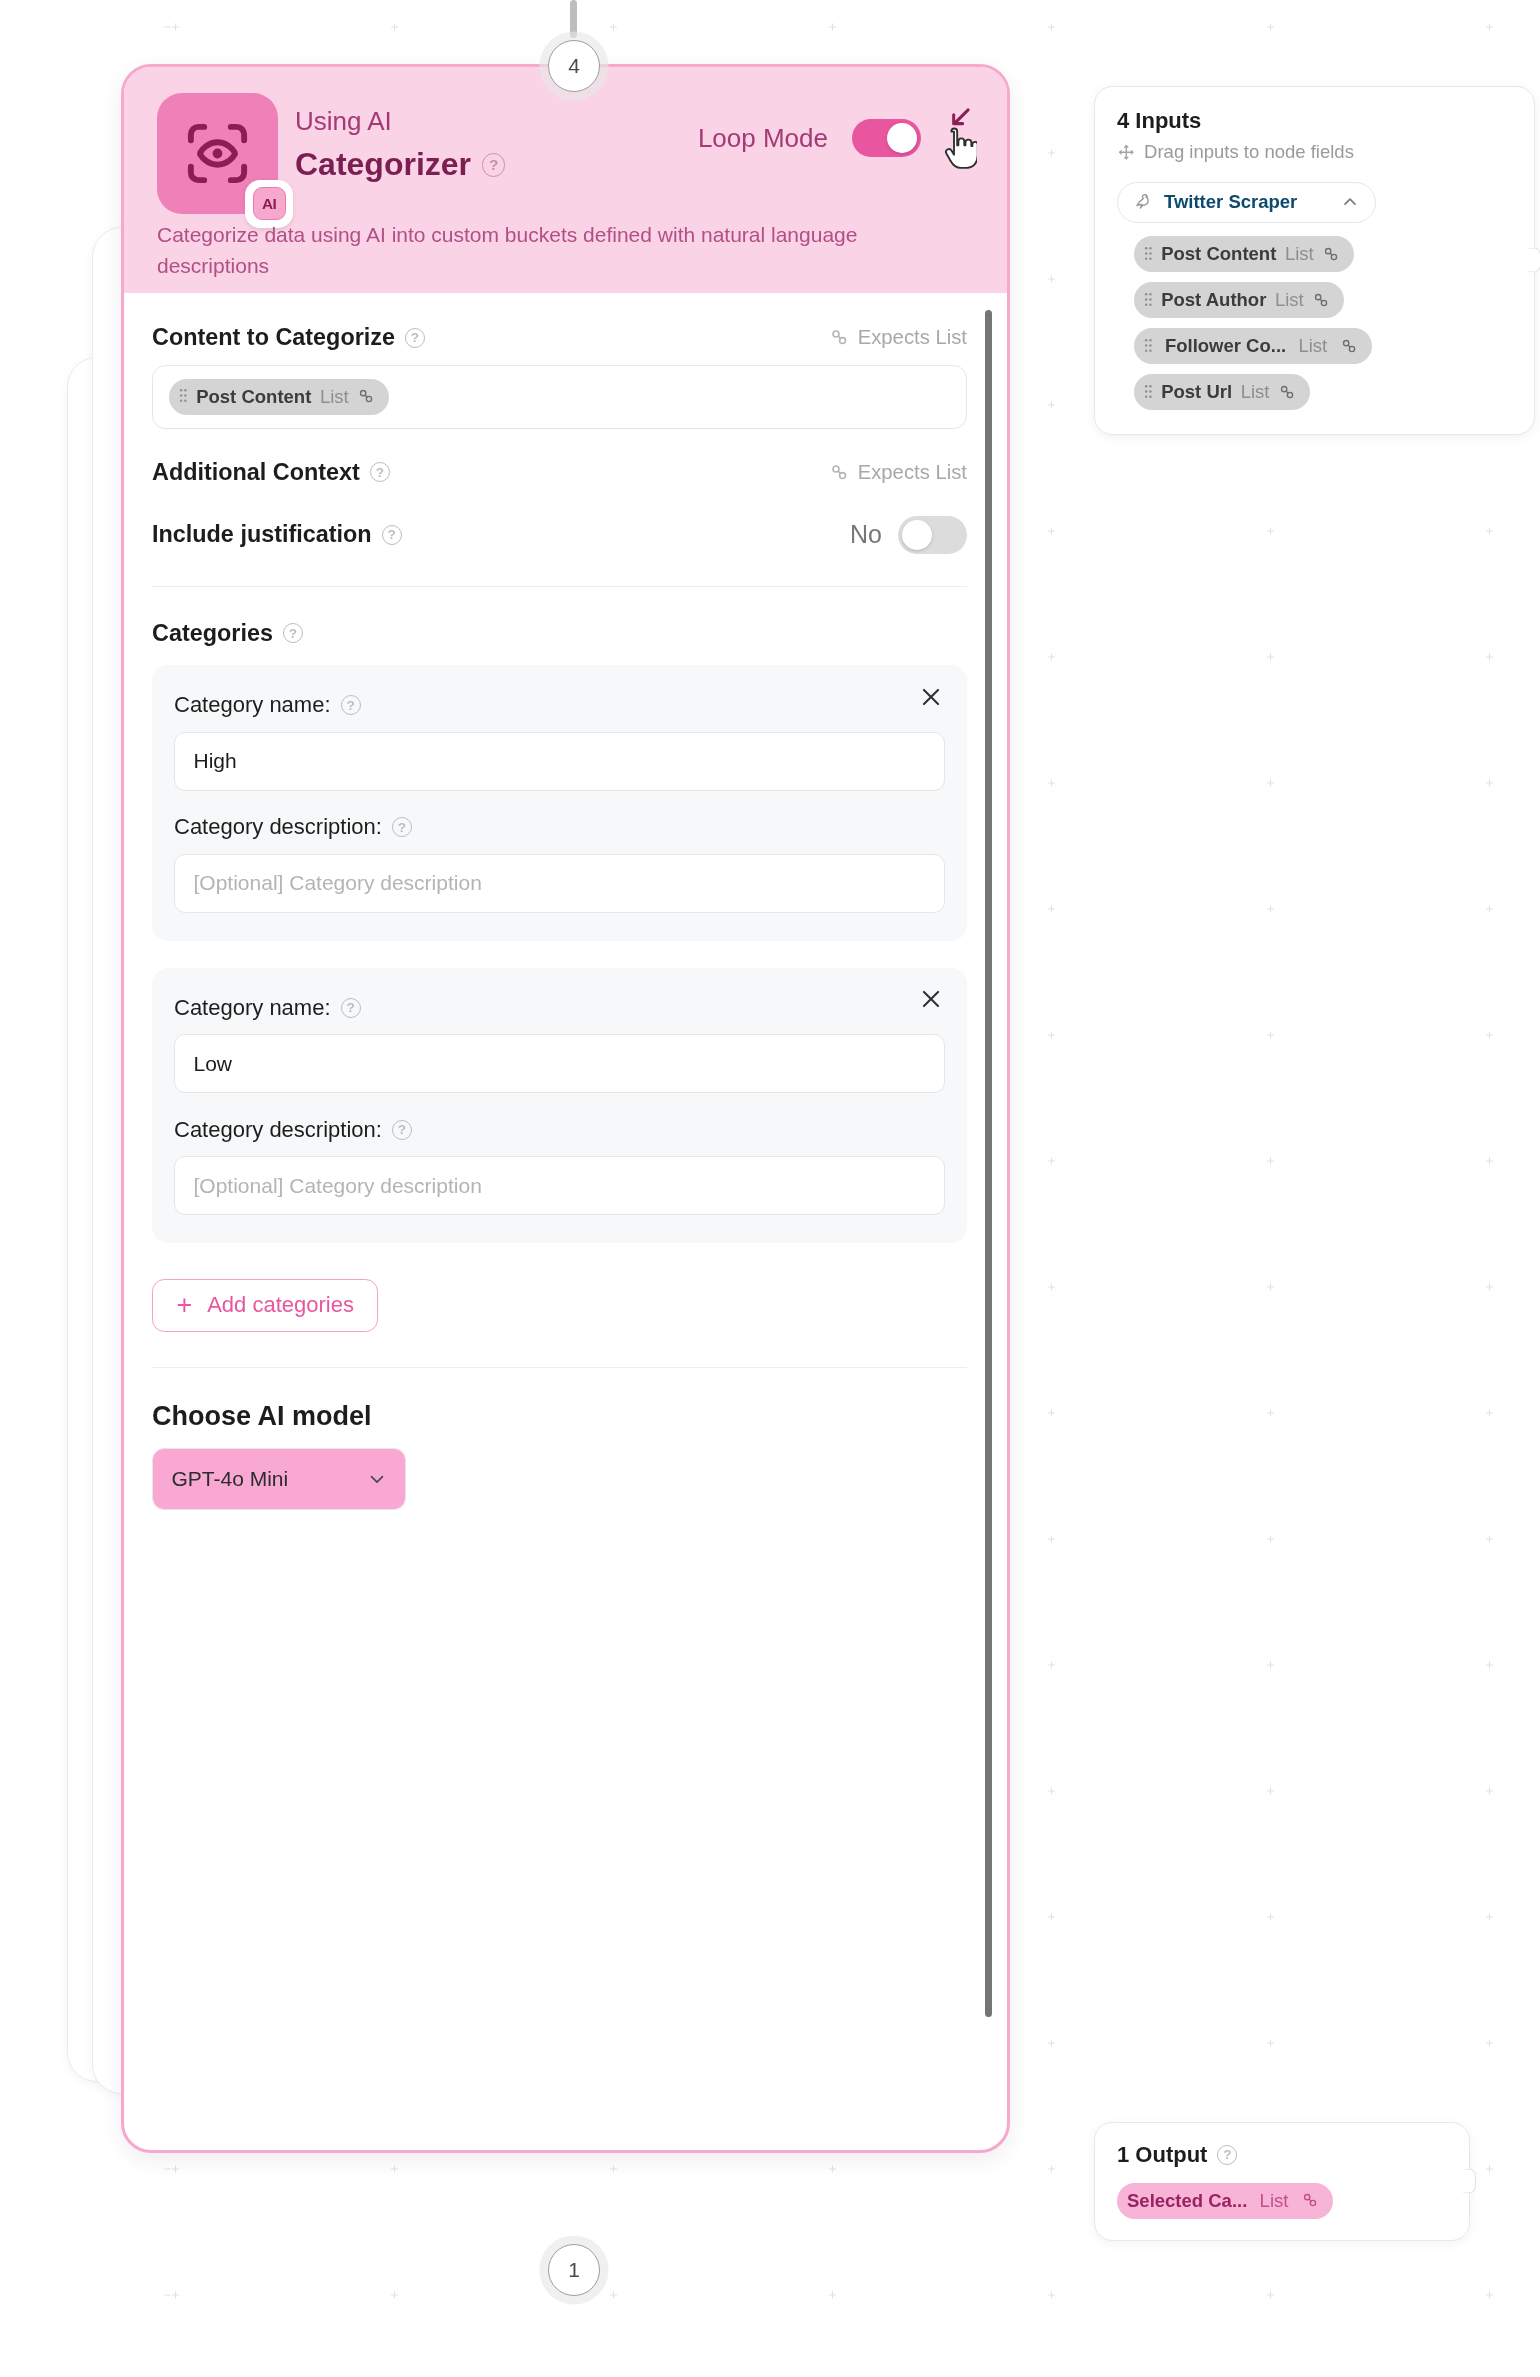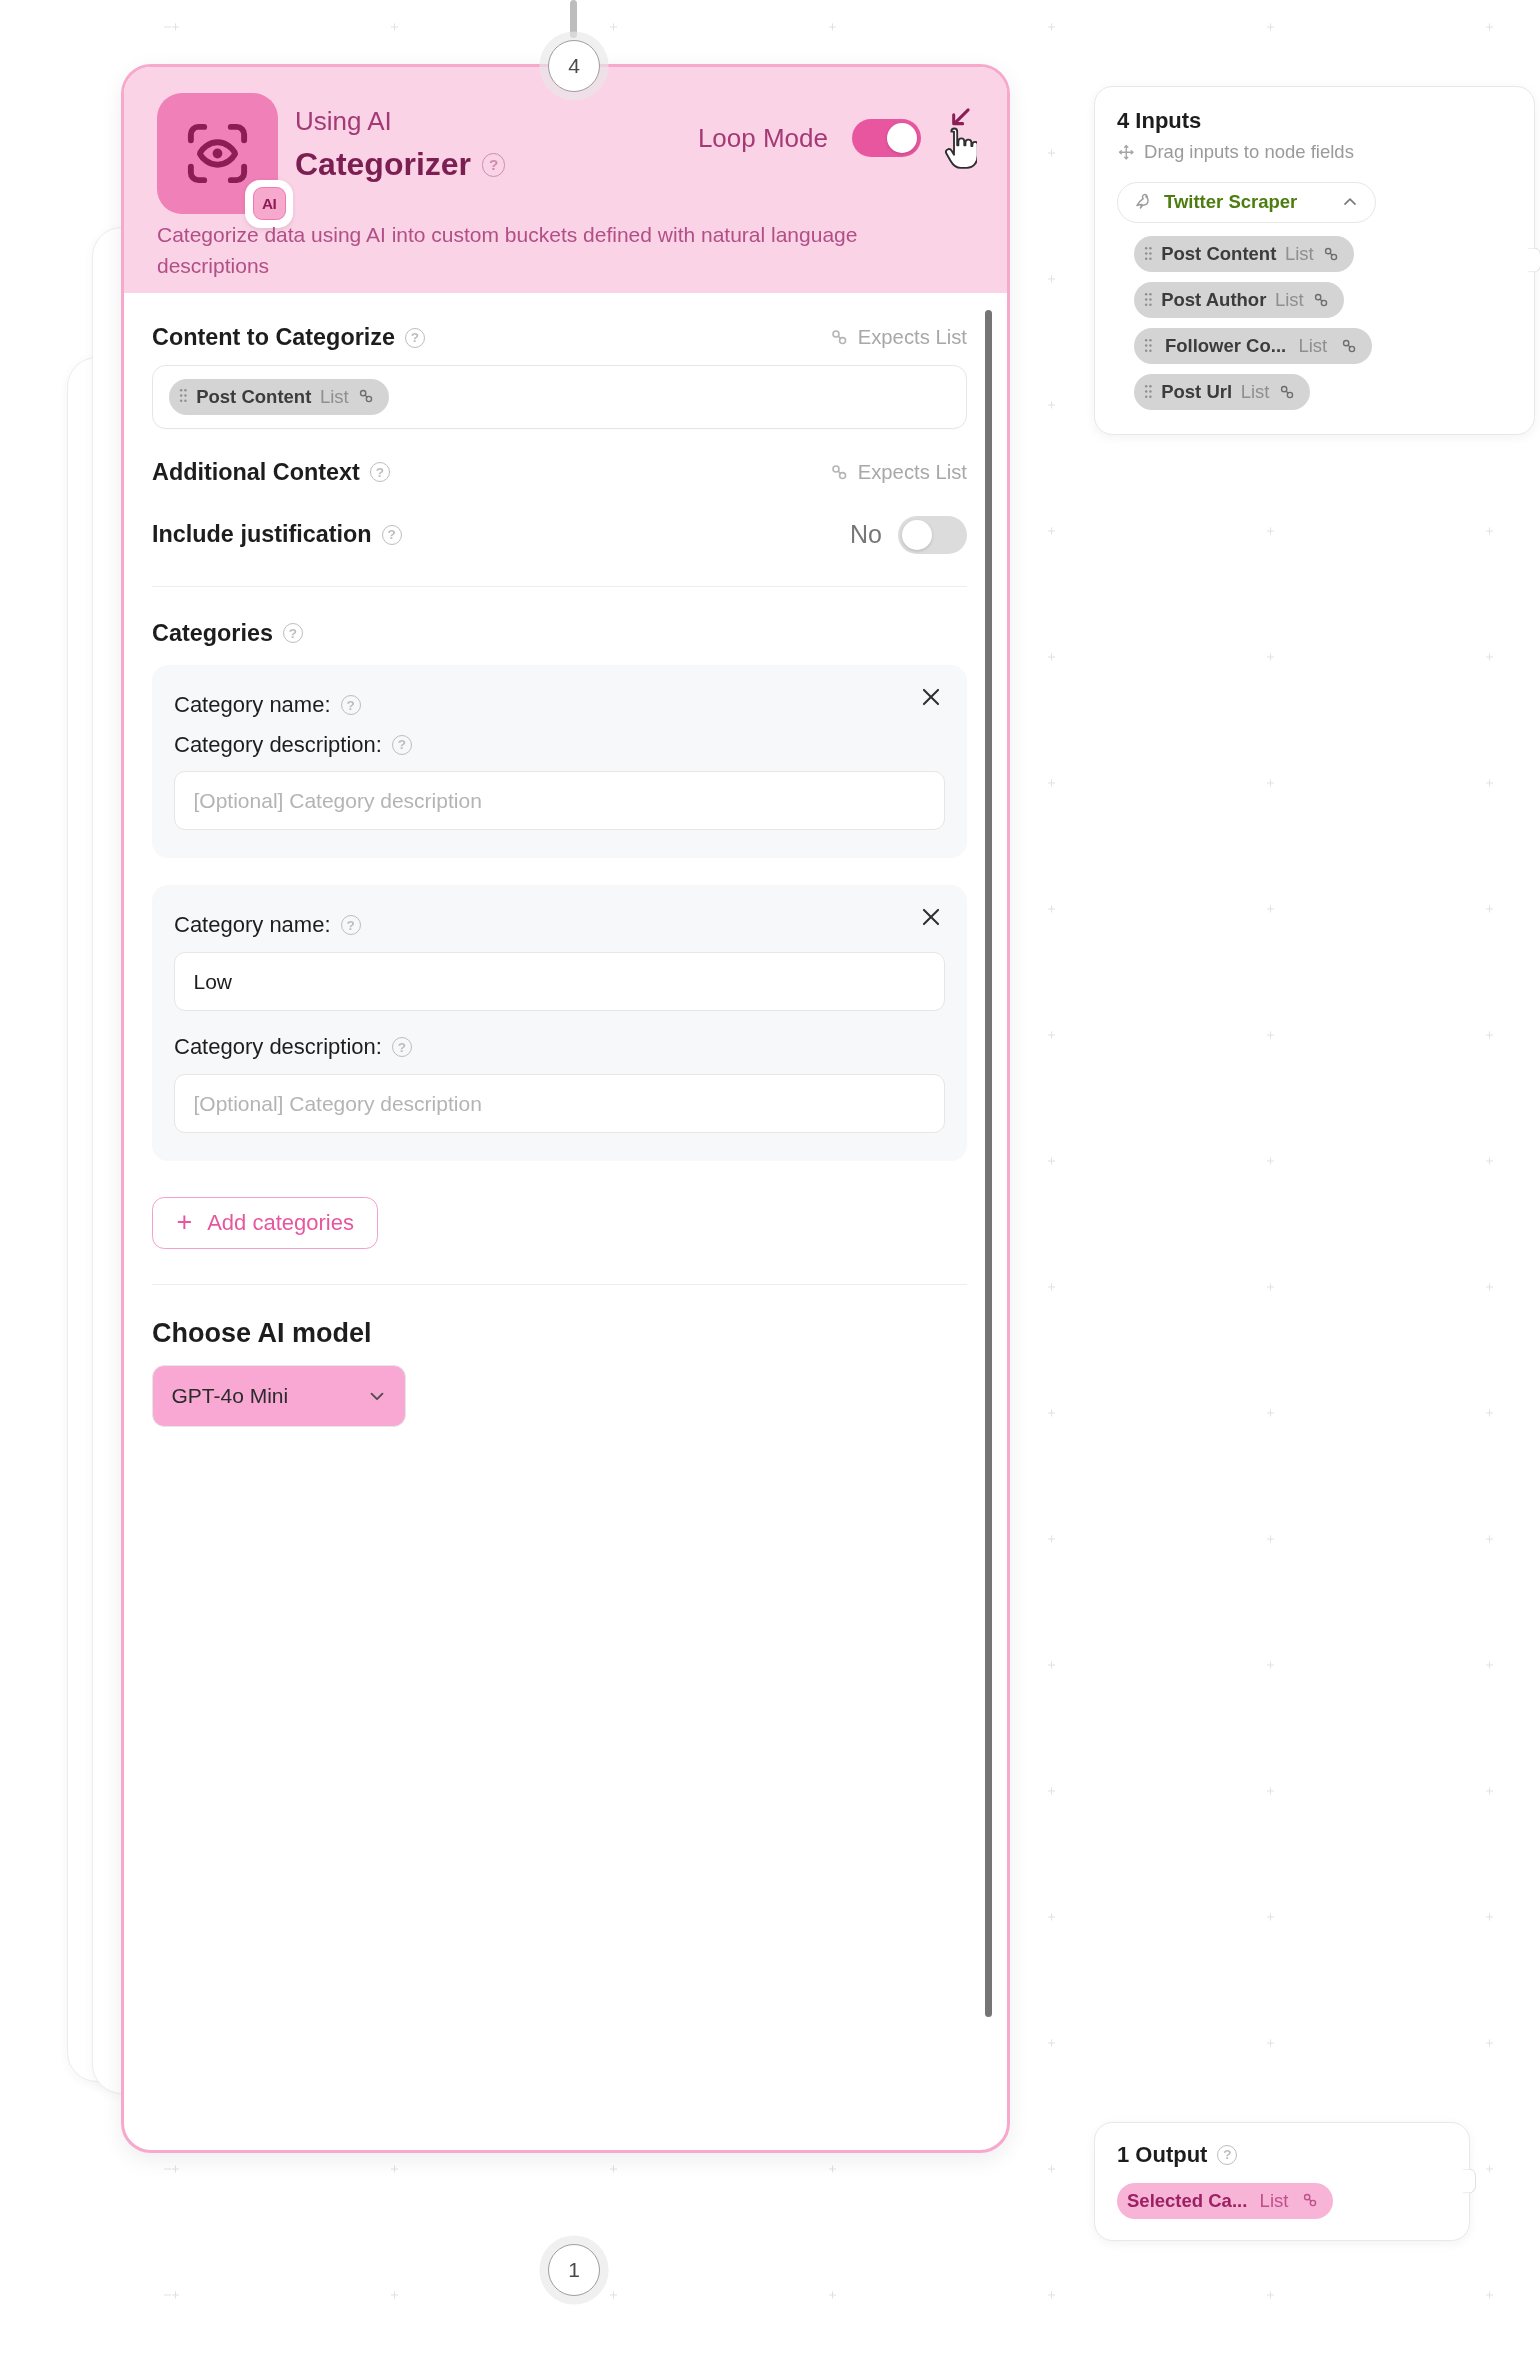--- a/index.html
+++ b/index.html
@@ -300,21 +300,21 @@
     display: flex; align-items: center; gap: 8.6px;
     font-size: 18.5px; color: #9a9a9a; margin-top: 7.4px;
   }
   #source-node-pill {
     display: flex; align-items: center; gap: 10px;
     border: 1.2px solid #e6e6e6; border-radius: 616px;
     height: 41px; padding: 0 15px;
     margin-top: 18.5px; width: 259px;
     background: #ffffff;
   }
-  #source-node-label { font-size: 18.5px; font-weight: 700; color: #4d7c0f; flex: 1; }
+  #source-node-label { font-size: 18.5px; font-weight: 700; color: #0c4a6e; flex: 1; }
 
   #inputs-list { margin-top: 13.6px; padding-left: 17px; display: flex; flex-direction: column; gap: 10px; align-items: flex-start; }
 
   #output-panel-title-row { display: flex; align-items: center; gap: 10px; }
   #output-panel-title { font-size: 22px; font-weight: 700; color: #1d1d1d; }
   #output-chip-row { margin-top: 15px; }
 
   .port-nub {
     position: absolute; right: -7.4px; top: 50%; transform: translateY(-50%);
     width: 13.6px; height: 25px;
@@ -477,20 +477,21 @@
       <div class="category-card">
         <div class="category-close">
           <svg width="26" height="26" viewBox="0 0 24 24" fill="none" stroke="#303030" stroke-width="1.9" stroke-linecap="round">
             <path d="M5.5 5.5l13 13M18.5 5.5l-13 13"></path>
           </svg>
         </div>
         <div class="cat-sub-label">
           <span>Category name:</span>
           <span class="help-icon">?</span>
         </div>
+        <div class="cat-input">High</div>
         <div class="cat-sub-label">
           <span>Category description:</span>
           <span class="help-icon">?</span>
         </div>
         <div class="cat-input placeholder last">[Optional] Category description</div>
       </div>
 
       
       <div class="category-card">
         <div class="category-close">

